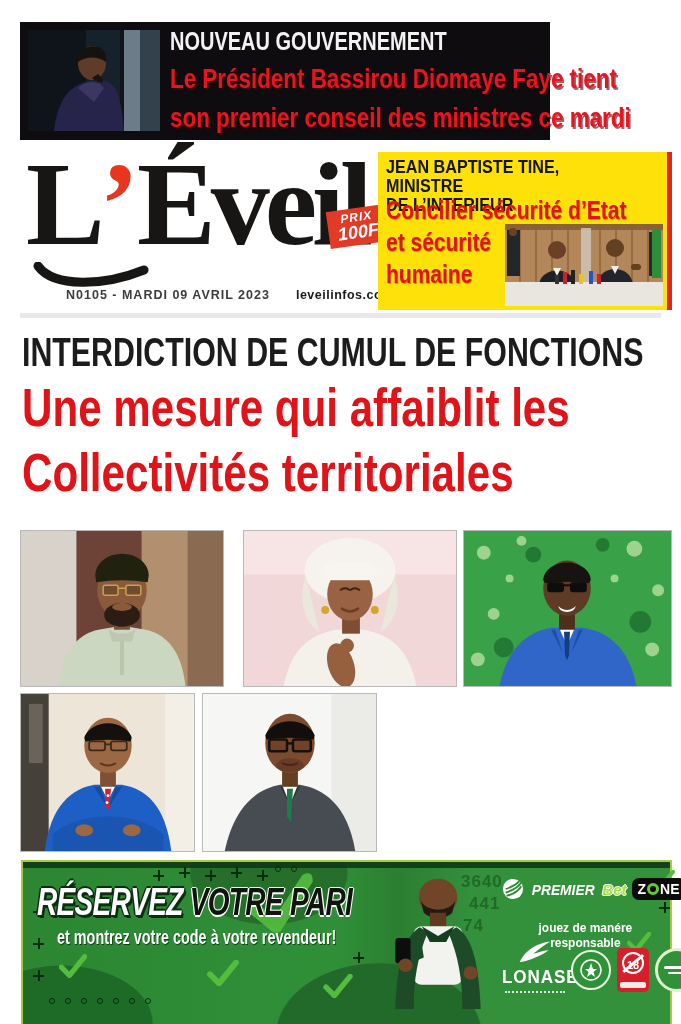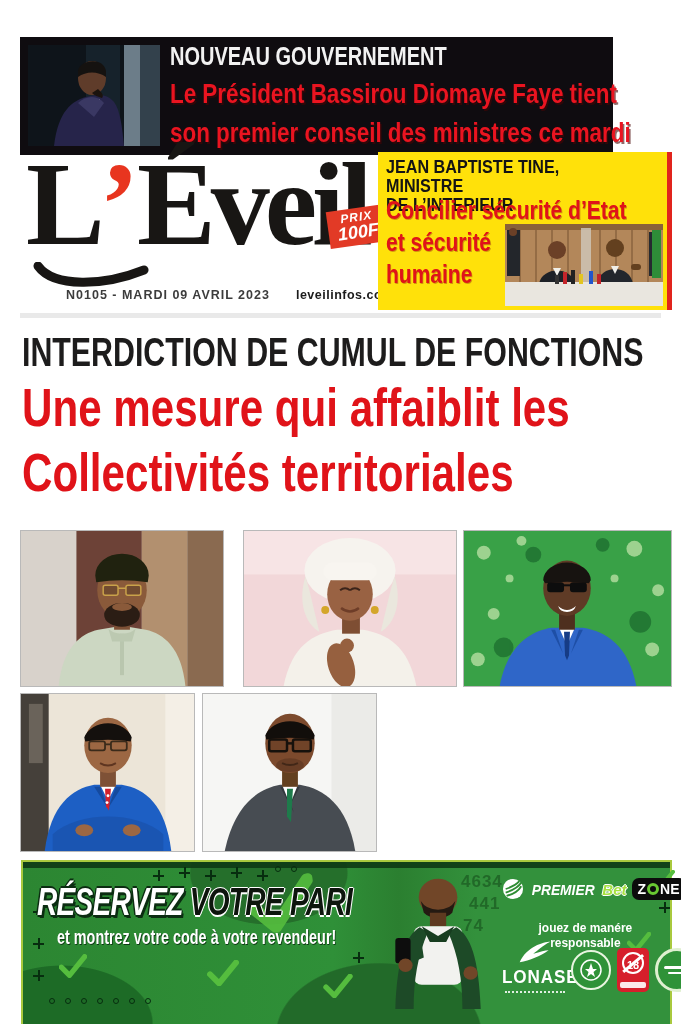--- a/index.html
+++ b/index.html
@@ -4,21 +4,21 @@
 <title>L’Éveil</title>
 <style>
   * { margin:0; padding:0; box-sizing:border-box; }
   html,body { background:#ffffff; }
   body { font-family:"Liberation Sans", sans-serif; }
   .page { position:relative; width:681px; height:1024px; background:#fff; overflow:hidden; margin:0 auto; }
 
   .cx { transform-origin:0 0; white-space:nowrap; }
 
   
-  .top-banner { position:absolute; left:20px; top:37px; width:593px; height:118px; background:#0f0c10; }
+  .top-banner { position:absolute; left:20px; top:22px; width:530px; height:118px; background:#0f0c10; }
   .tb-photo { position:absolute; left:8px; top:8px; width:132px; height:101px; overflow:hidden; background:#0e141a; }
   .tb-photo svg { width:100%; height:100%; display:block; }
   .tb-text { position:absolute; left:150px; top:5px; }
   .tb-kicker { color:#f2f2f2; font-size:25px; font-weight:900; letter-spacing:0px; transform:scaleX(.80); }
   .tb-line { color:#ea1420; font-size:28px; font-weight:900; margin-top:7px; transform:scaleX(.80);
              text-shadow:2px 2px 0 rgba(70,5,5,.6); }
 
   
   .logo { position:absolute; left:26px; top:146px; width:360px; height:150px; }
   .logo-text { font-family:"Liberation Serif", serif; font-weight:700; font-size:118px; line-height:1;
@@ -384,21 +384,21 @@
     <span class="dot" style="left:122px;top:136px"></span>
     <span class="dot" style="left:252px;top:4px"></span>
     <span class="dot" style="left:268px;top:4px"></span>
 
     <div class="ad-headline cx">
       <span class="ad-hl-white">RÉSERVEZ</span>
       <span class="ad-hl-dark">VOTRE PARI</span>
     </div>
     <div class="ad-sub cx">et montrez votre code à votre revendeur!</div>
 
-    <span class="ad-num n1">4634</span>
+    <span class="ad-num n1">3640</span>
     <span class="ad-num n2">441</span>
     <span class="ad-num n3">74</span>
 
     <div class="ad-model">
       <svg viewBox="0 0 120 145" preserveAspectRatio="none">
         <circle cx="62" cy="30" r="19" fill="#714628"></circle>
         <path d="M45,34 a19,16 0 0 0 34,0 l-3,12 a16,10 0 0 1 -28,0 Z" fill="#241a12"></path>
         <rect x="54" y="46" width="16" height="14" fill="#5e3a20"></rect>
         <rect x="38" y="60" width="48" height="60" rx="8" fill="#f2f2ef"></rect>
         <path d="M20,145 C22,92 30,70 44,61 L52,66 C42,90 38,115 38,145 Z" fill="#1d4a27"></path>

